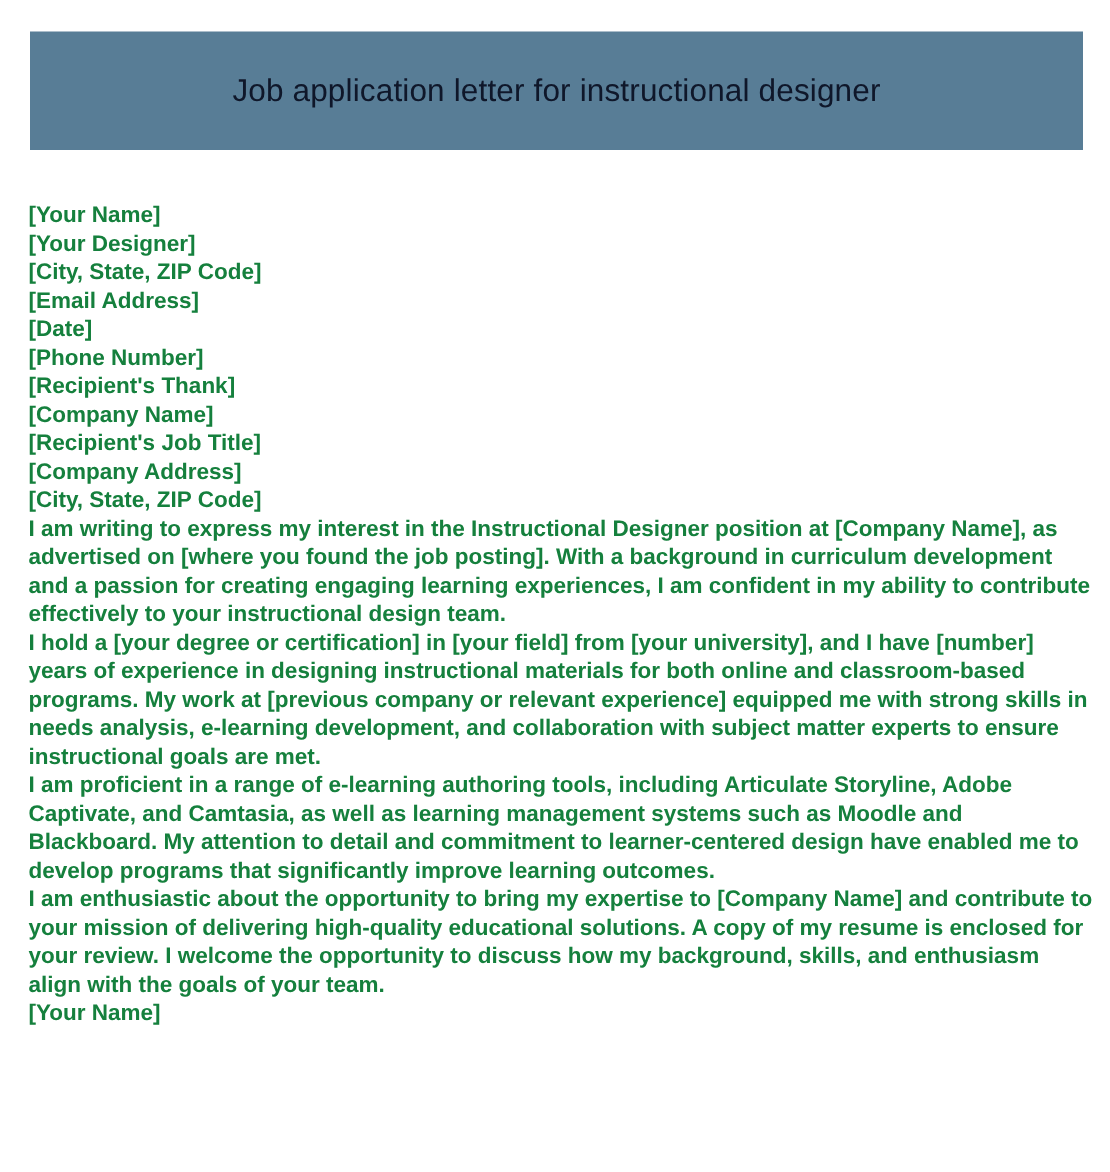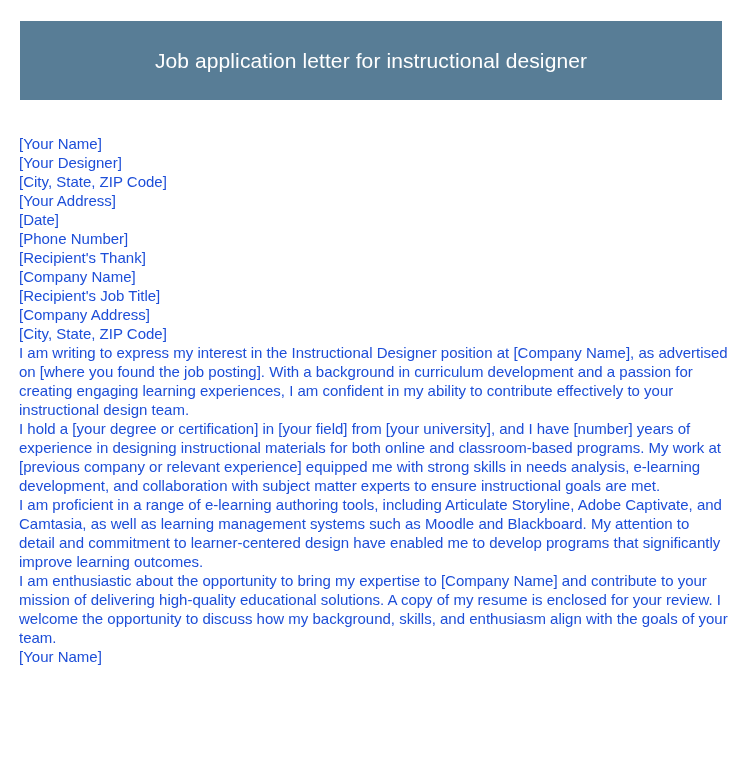--- a/index.html
+++ b/index.html
@@ -29,41 +29,42 @@
     top: 21px;
     width: 702px;
     height: 79px;
     background: #587d96;
     display: flex;
     align-items: center;
     justify-content: center;
     box-sizing: border-box;
   }
   .doc-title {
-    color: #ffffff;
+    color: #0f172a;
     font-family: "Liberation Sans", sans-serif;
     font-size: 21px;
     font-weight: 400;
     line-height: 1.2;
     letter-spacing: 0.1px;
     text-align: right;
     white-space: nowrap;
   }
 
   
   .letter-body {
     position: absolute;
     left: 19px;
     top: 134px;
     width: 710px;
-    color: #1d4ed8;
+    color: #15803d;
     font-family: "Liberation Sans", sans-serif;
     font-size: 15px;
     line-height: 19px;
     text-align: left;
+    font-weight: bold;
   }
 
   .letter-line {
     display: block;
     white-space: pre-wrap;
     margin: 0;
     padding: 0;
   }
 
   .letter-paragraph {
@@ -80,21 +81,21 @@
   <div class="doc-header">
     <div class="doc-title">Job application letter for instructional designer</div>
   </div>
 
   <div class="letter-body">
 
     <div>
       <span class="letter-line">[Your Name]</span>
       <span class="letter-line">[Your Designer]</span>
       <span class="letter-line">[City, State, ZIP Code]</span>
-      <span class="letter-line">[Your Address]</span>
+      <span class="letter-line">[Email Address]</span>
       <span class="letter-line">[Date]</span>
       <span class="letter-line">[Phone Number]</span>
     </div>
 
     <div>
       <span class="letter-line">[Recipient's Thank]</span>
       <span class="letter-line">[Company Name]</span>
       <span class="letter-line">[Recipient's Job Title]</span>
       <span class="letter-line">[Company Address]</span>
       <span class="letter-line">[City, State, ZIP Code]</span>

